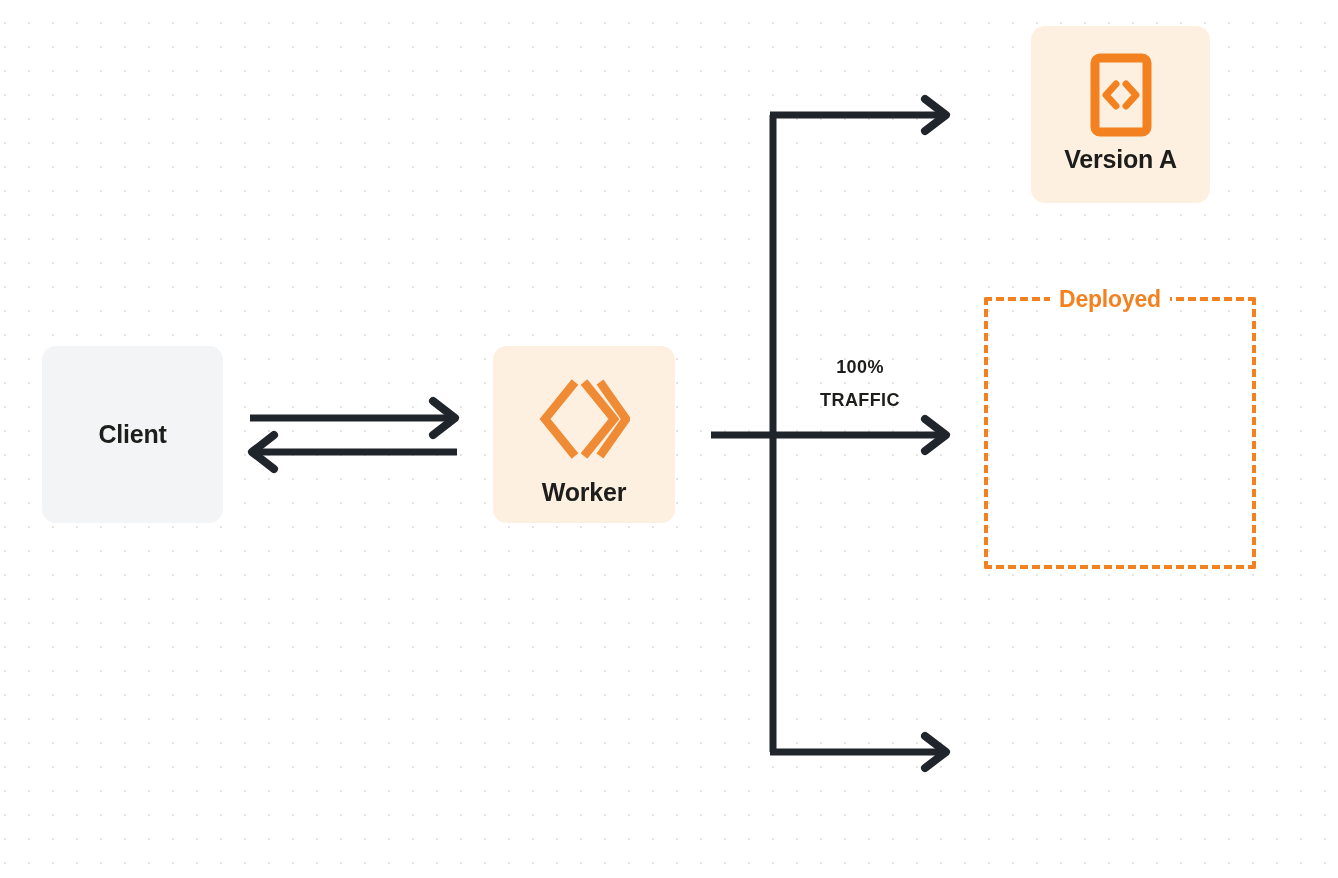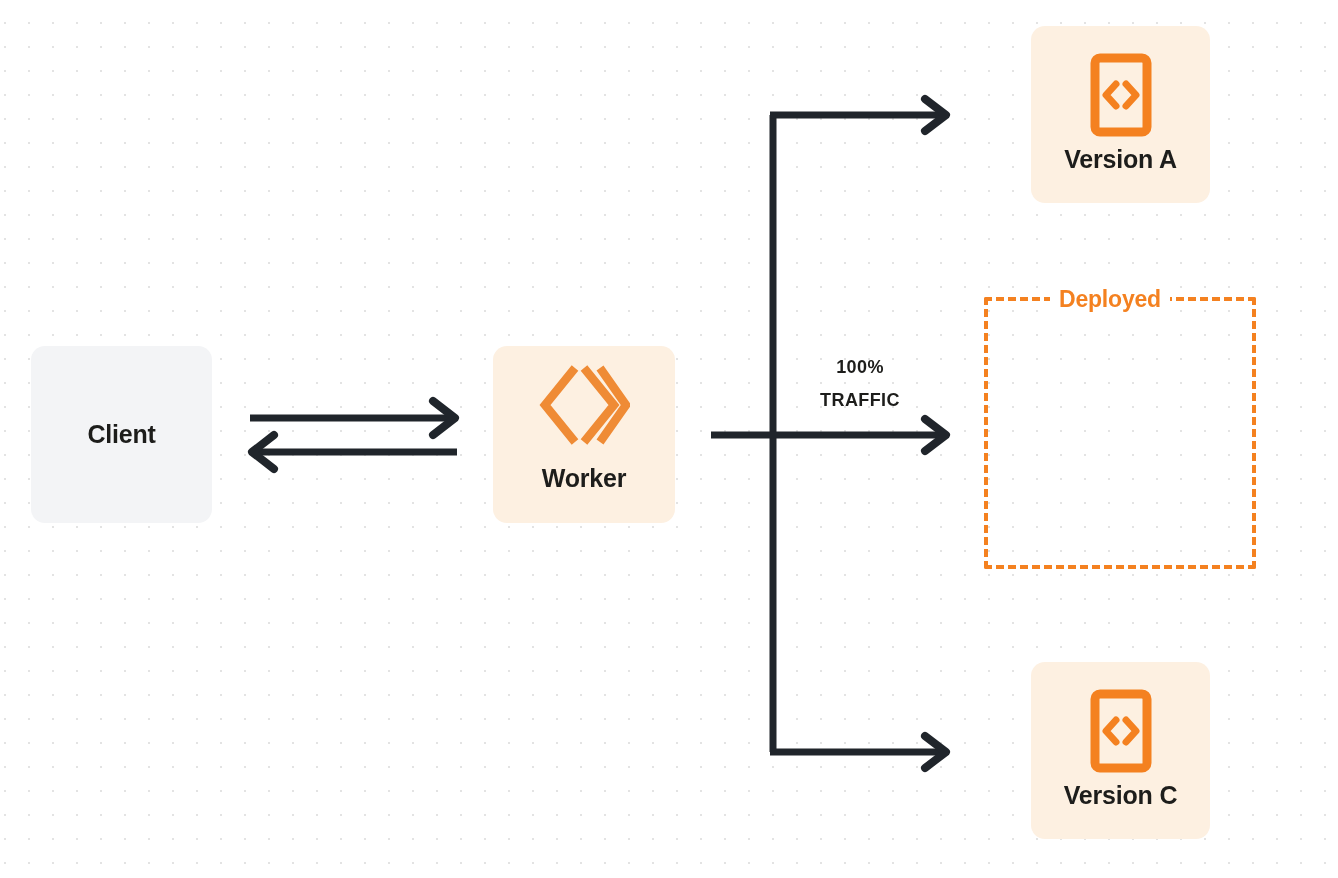--- a/index.html
+++ b/index.html
@@ -30,40 +30,40 @@
   }
 
   .node-label {
     font-weight: bold;
     color: #1d1d1b;
     letter-spacing: -0.2px;
   }
 
   
   #client-node {
-    left: 31px;
+    left: 42px;
     top: 346px;
     width: 181px;
     height: 177px;
     background: #f3f4f6;
     justify-content: center;
   }
   #client-node .node-label {
     font-size: 25px;
   }
 
   
   #worker-node {
     left: 493px;
     top: 346px;
     width: 182px;
     height: 177px;
     background: #fdf0e1;
     justify-content: flex-start;
-    padding-top: 16px;
+    padding-top: 30px;
   }
   #worker-node .node-label {
     font-size: 25px;
     margin-top: 16px;
   }
   .worker-logo { width: 92px; height: 86px; display: block; }
 
   
   .version-node {
     width: 179px;
@@ -212,24 +212,14 @@
       <svg class="code-icon" viewBox="0 0 62 84" aria-hidden="true">
         <rect x="5" y="5" width="52" height="74" rx="5" ry="5" fill="none" stroke="#f48120" stroke-width="9"></rect>
         <polyline points="26,31 16,42 26,53" fill="none" stroke="#f48120" stroke-width="7" stroke-linecap="round" stroke-linejoin="round"></polyline>
         <polyline points="36,31 46,42 36,53" fill="none" stroke="#f48120" stroke-width="7" stroke-linecap="round" stroke-linejoin="round"></polyline>
       </svg>
     </span>
     <span class="node-label">Version A</span>
   </div>
 
 
-  <div class="node version-node" id="version-c-node">
-    <span>
-      <svg class="code-icon" viewBox="0 0 62 84" aria-hidden="true">
-        <rect x="5" y="5" width="52" height="74" rx="5" ry="5" fill="none" stroke="#f48120" stroke-width="9"></rect>
-        <polyline points="26,31 16,42 26,53" fill="none" stroke="#f48120" stroke-width="7" stroke-linecap="round" stroke-linejoin="round"></polyline>
-        <polyline points="36,31 46,42 36,53" fill="none" stroke="#f48120" stroke-width="7" stroke-linecap="round" stroke-linejoin="round"></polyline>
-      </svg>
-    </span>
-    <span class="node-label">Version C</span>
-  </div>
 
 </div>
 
 </body></html>

